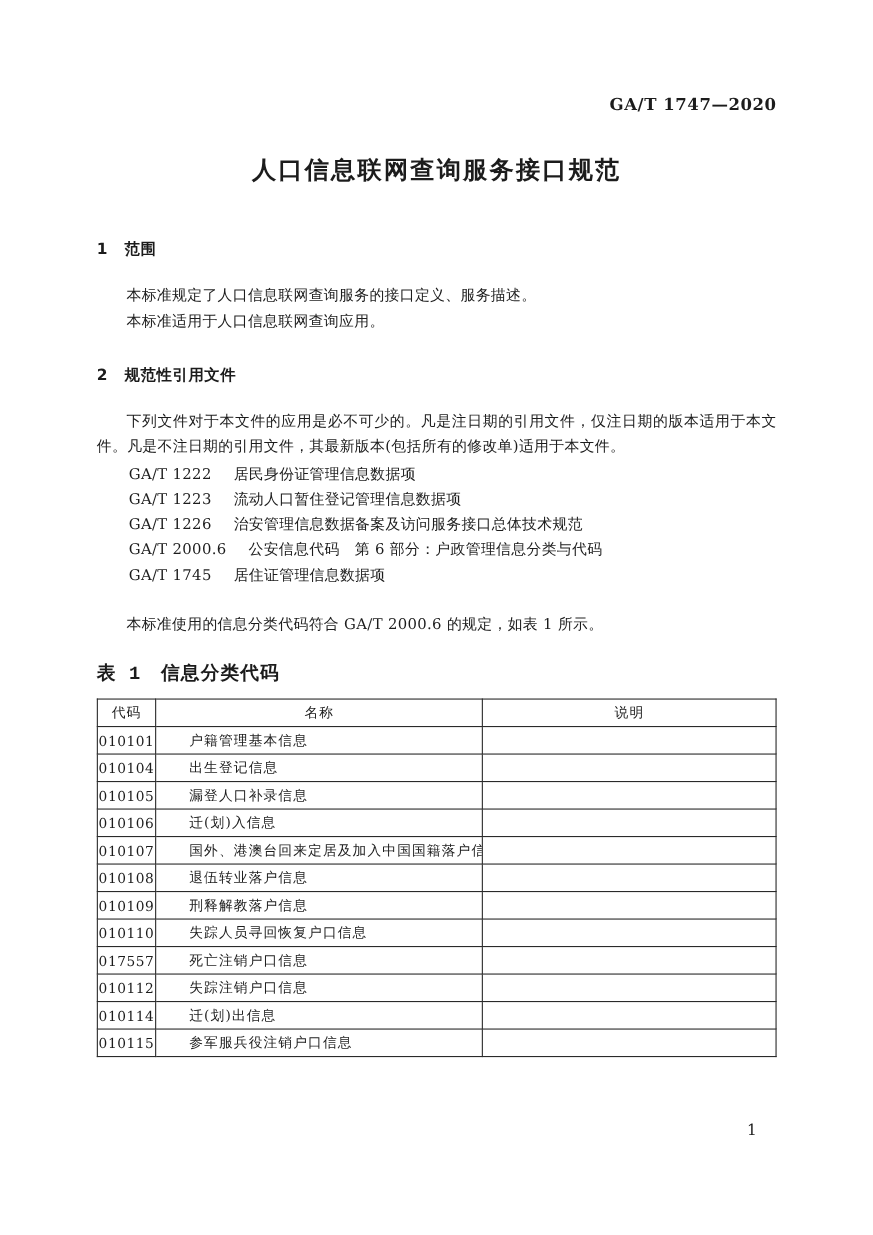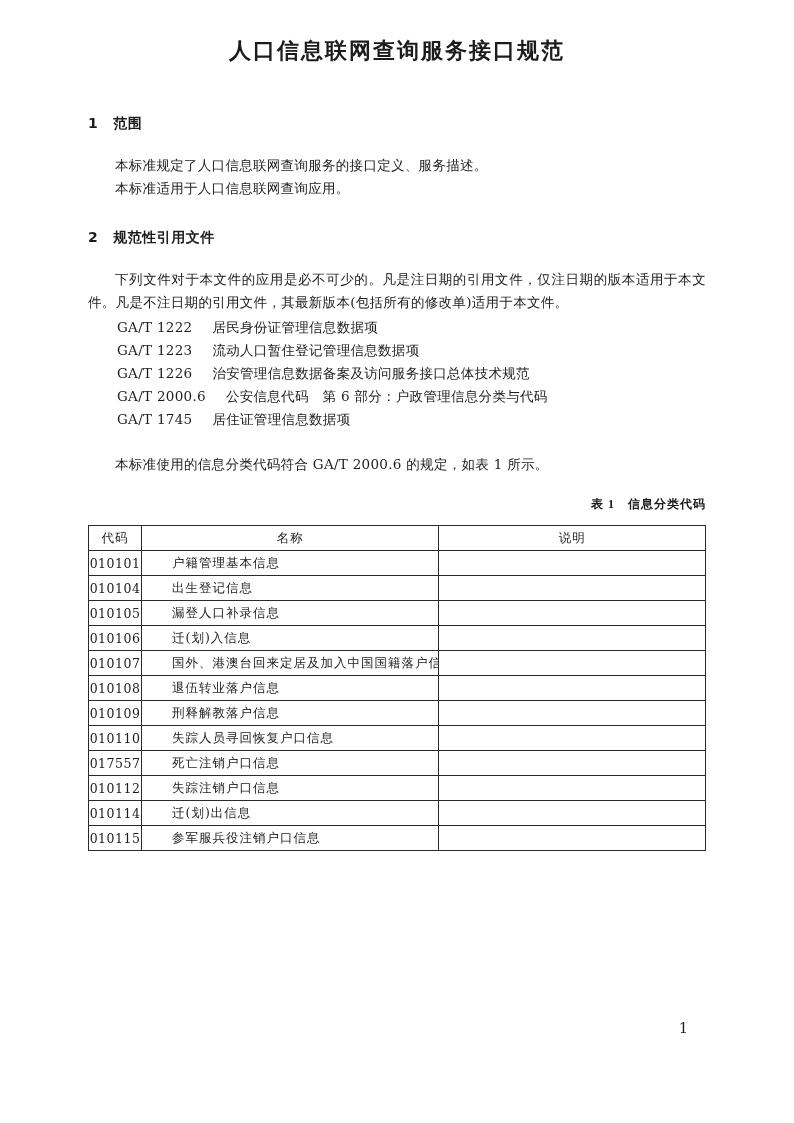--- a/index.html
+++ b/index.html
@@ -60,24 +60,24 @@
   }
   .ref-list li {
     font-size: 13.5px;
     line-height: 23px;
     letter-spacing: 0.3px;
     white-space: nowrap;
   }
   .ref-code { display: inline-block; margin-right: 20px; }
   .tbl-caption {
     margin-top: 20px;
-    text-align: right;
-    font-family: Liberation Serif, serif;
-    font-weight: bold;
-    font-size: 12px;
+    text-align: left;
+    font-family: Liberation Mono, monospace;
+    font-weight: bold;
+    font-size: 17px;
     letter-spacing: 1px;
   }
   table.cls-table {
     margin-top: 12px;
     width: 100%;
     border-collapse: collapse;
     border: 1.5px solid #1c1c1c;
     table-layout: fixed;
   }
   .cls-table th, .cls-table td {
@@ -101,20 +101,21 @@
     top: 1020px;
     right: 106px;
     font-size: 14px;
   }
 </style>
 </head>
 <body>
 
 <div class="page">
 
+  <div class="docnum">GA/T 1747—2020</div>
 
   <h1 class="title">人口信息联网查询服务接口规范</h1>
 
   <section>
     <div class="sec-head sec-head-1">
       <span class="sec-num">1</span><span>范围</span>
     </div>
     <p class="para para-first">本标准规定了人口信息联网查询服务的接口定义、服务描述。</p>
     <p class="para">本标准适用于人口信息联网查询应用。</p>
   </section>

